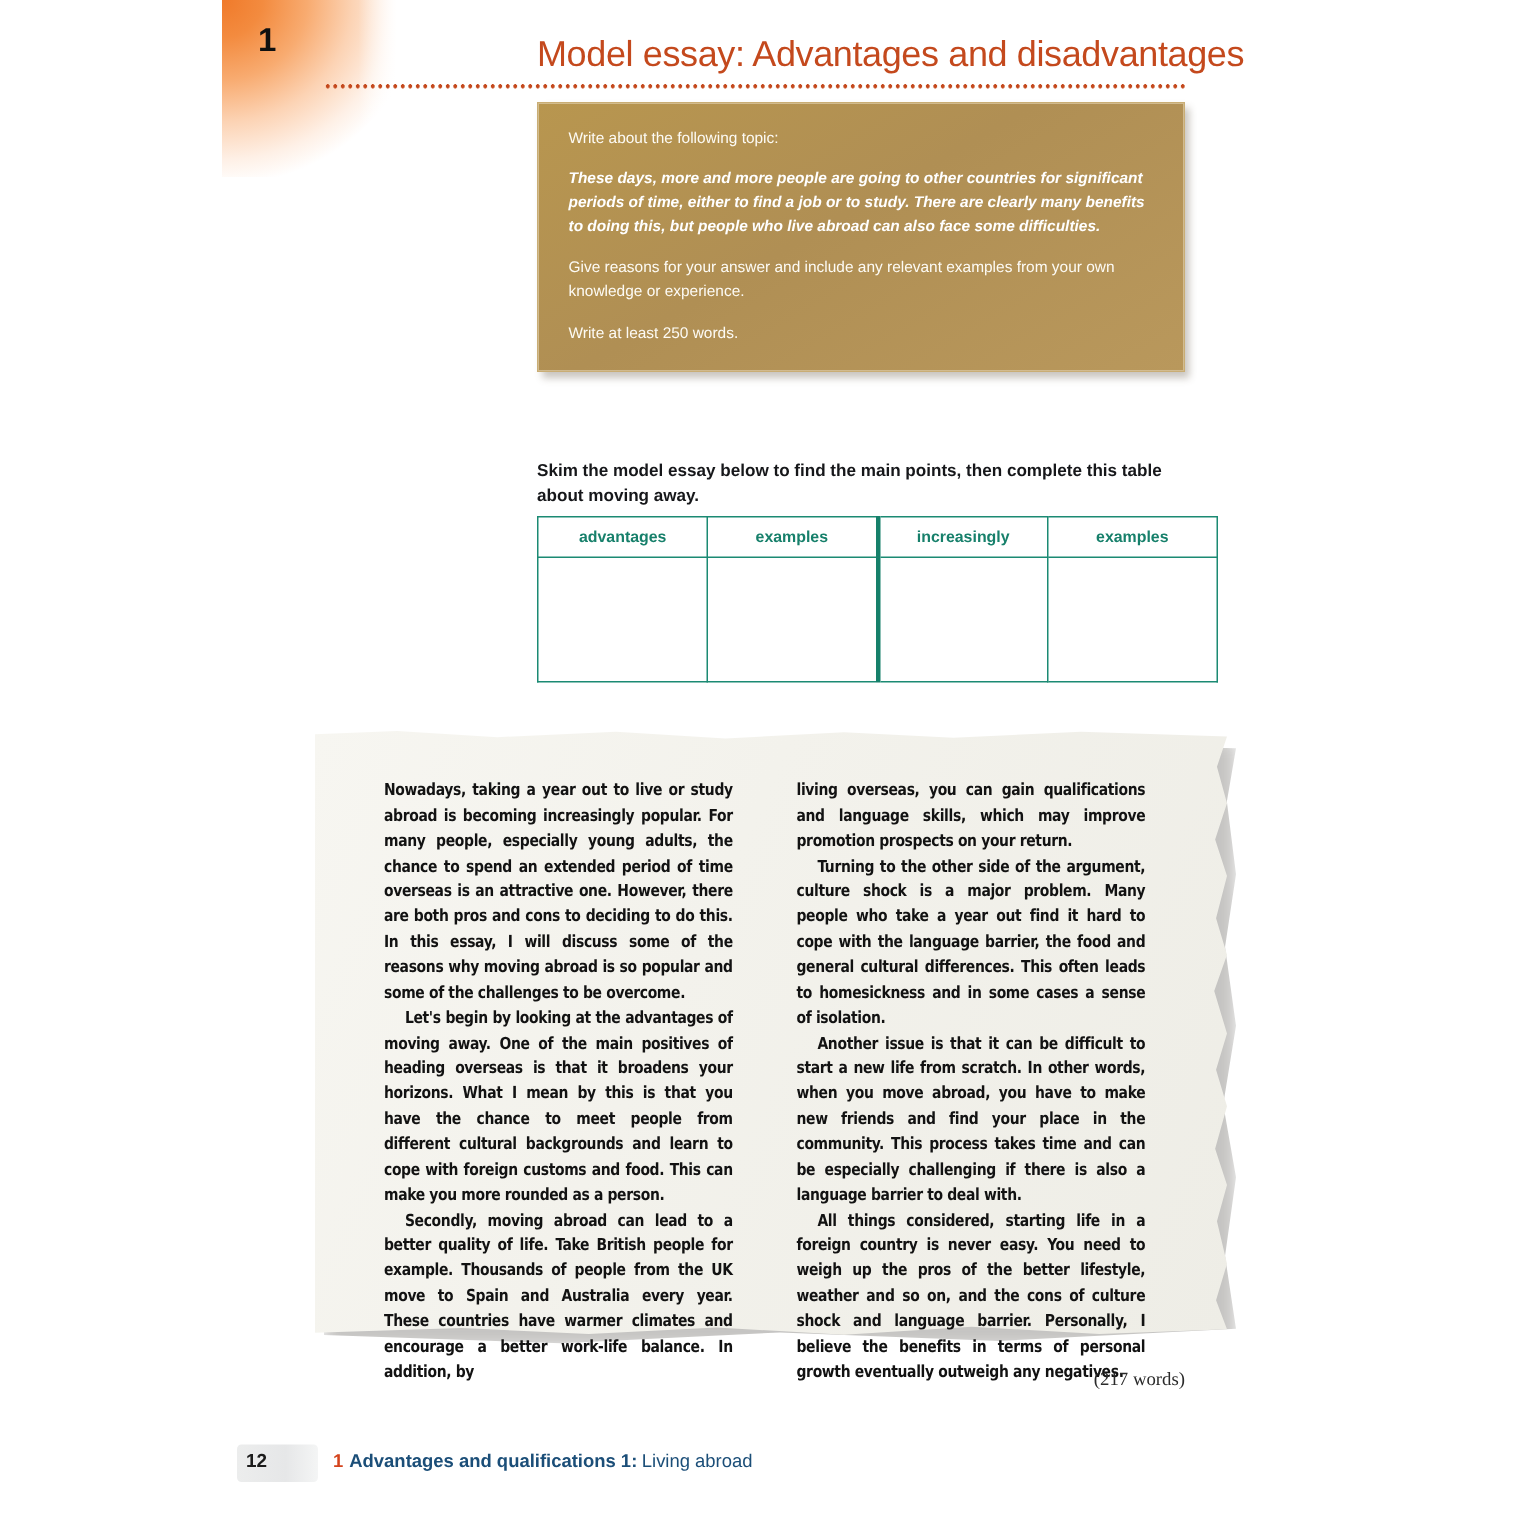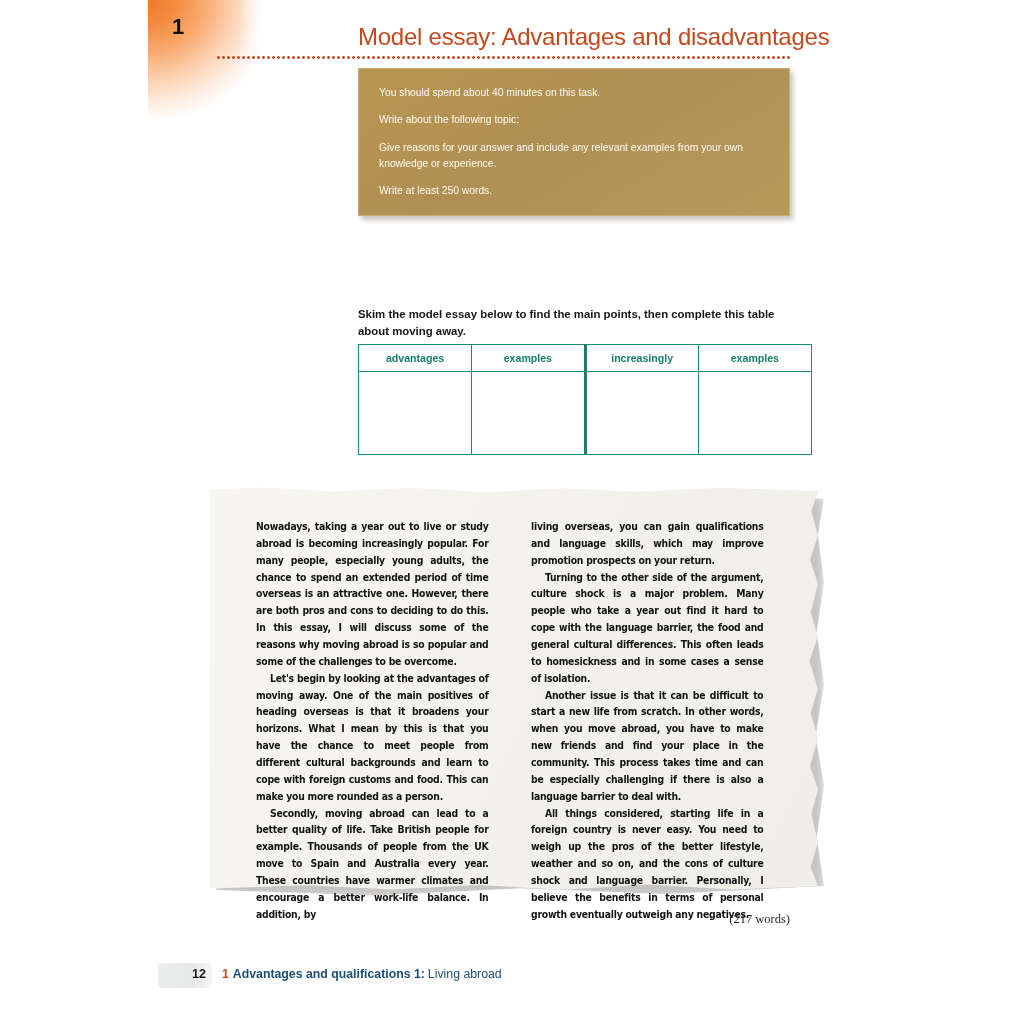--- a/index.html
+++ b/index.html
@@ -222,21 +222,21 @@
   }
   #page-number-badge {
     position: absolute;
     left: 0; top: 0;
     width: 54px; height: 25px;
     background: linear-gradient(to right, #eceded 0%, #e6e7e8 60%, #f4f5f5 100%);
     border-radius: 3px;
   }
   #page-number {
     position: absolute;
-    left: 34px; top: 4px;
+    left: 6px; top: 4px;
     font-size: 12.6px;
     font-weight: bold;
     color: #1b1b1b;
     text-align: center;
   }
   #footer-text {
     position: absolute;
     left: 64px; top: 4px;
     font-size: 12.3px;
     white-space: nowrap;
@@ -259,22 +259,22 @@
 </head>
 <body>
 
 <div id="corner-decoration"></div>
 <div id="unit-number">1</div>
 
 <div id="page-title">Model essay: Advantages and disadvantages</div>
 <div id="title-rule"></div>
 
 <div id="task-box">
-  <p>You should spend about 40 minutes on this task.</p>
   <p>Write about the following topic:</p>
+  <p class="prompt">These days, more and more people are going to other countries for significant periods of time, either to find a job or to study. There are clearly many benefits to doing this, but people who live abroad can also face some difficulties.</p>
   <p>Give reasons for your answer and include any relevant examples from your own knowledge or experience.</p>
   <p>Write at least 250 words.</p>
 </div>
 
 <div id="instruction">Skim the model essay below to find the main points, then complete this table about moving away.</div>
 
 <table id="skim-table">
   <thead>
     <tr>
       <th>advantages</th>

